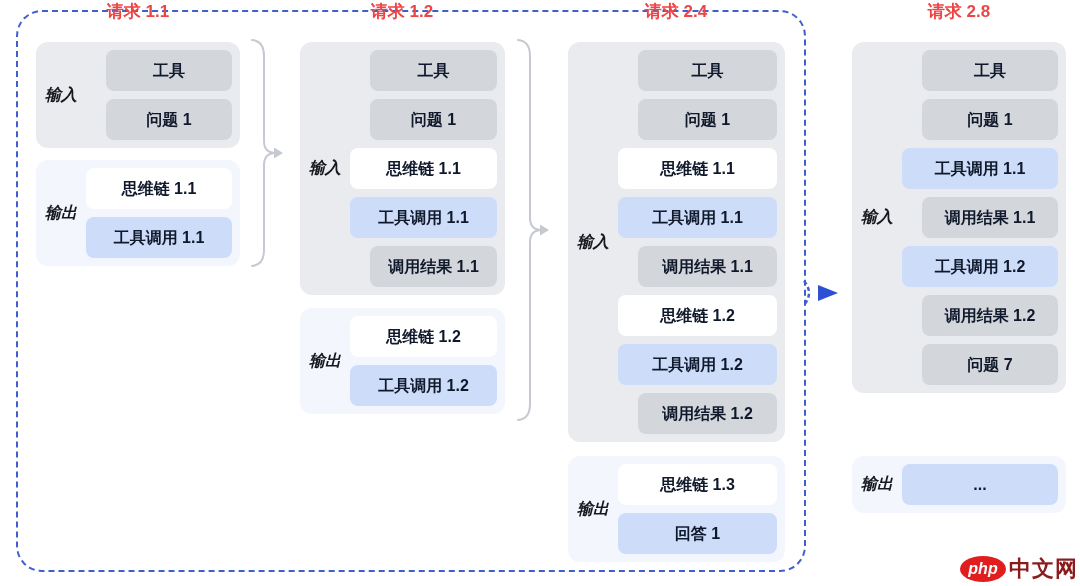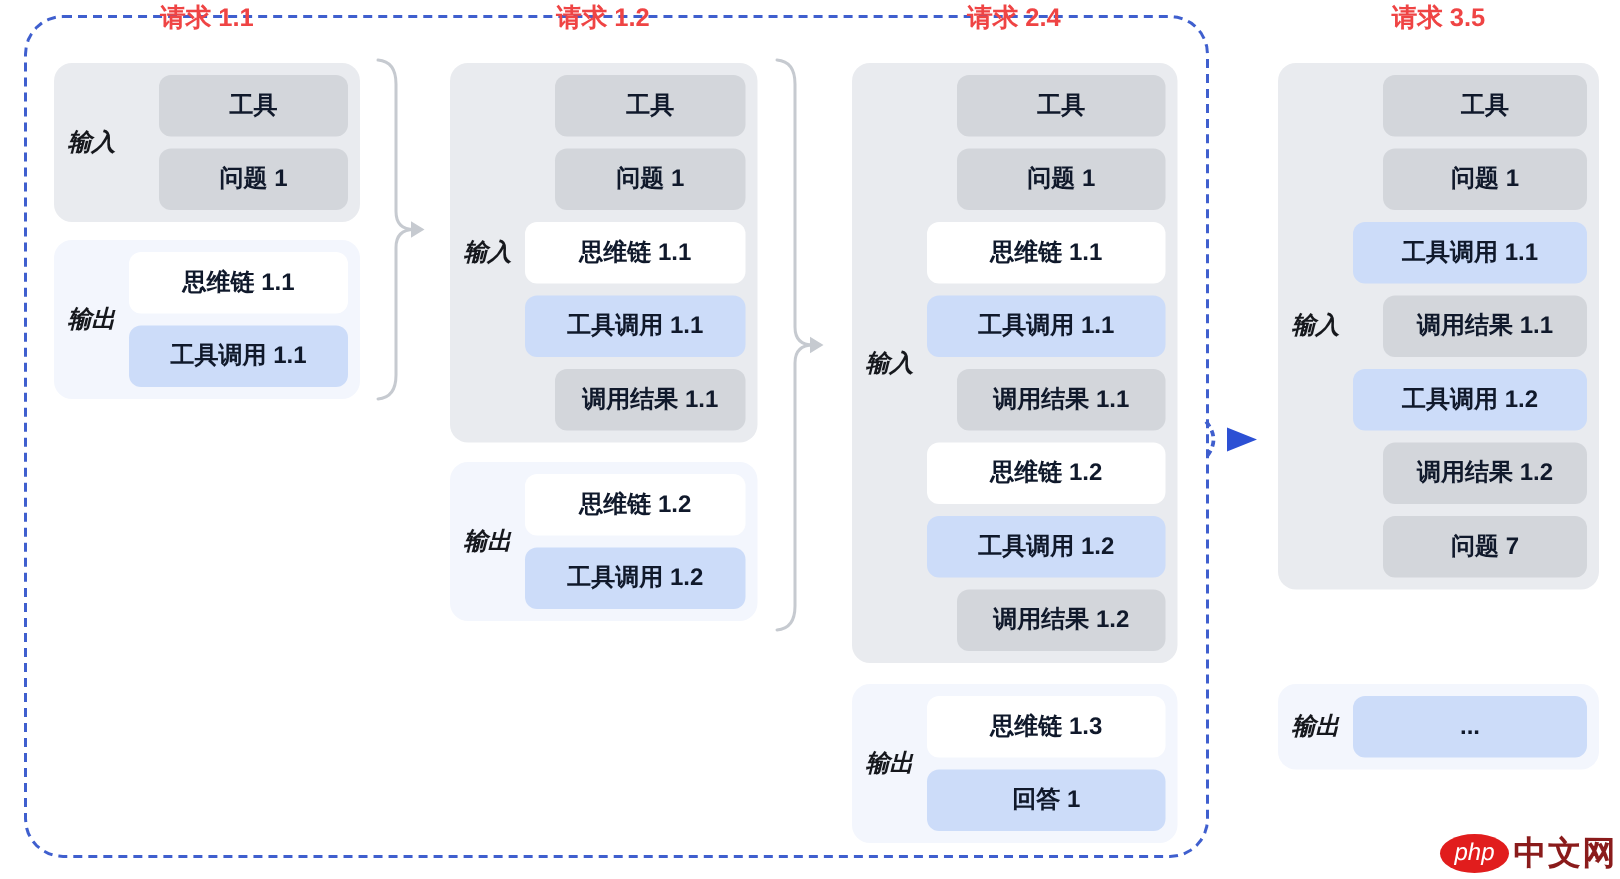--- a/index.html
+++ b/index.html
@@ -34,36 +34,36 @@
   .box[data-variant="gray"]{background:#d3d6db;margin-left:20px;}
   .box[data-variant="blue"]{background:#ffffff;}
   .box[data-variant="lightblue"]{background:#ccdcf9;}
   .bracket{position:absolute;}
   .jump-arrow{position:absolute;left:800px;top:278px;}
   .watermark{
     position:absolute;right:2px;bottom:2px;display:flex;align-items:center;gap:3px;
   }
   .wm-badge{
     width:46px;height:26px;border-radius:50%;background:#e11d1d;
-    color:#fff;font-style:italic;font-weight:400;font-size:16px;
+    color:#fff;font-style:italic;font-weight:700;font-size:16px;
     line-height:26px;text-align:center;
   }
   .wm-site{font-size:22px;font-weight:800;color:#8a1b1b;letter-spacing:1px;text-align:right;}
 </style>
 </head>
 <body>
 
 <div class="canvas">
 
   <div class="boundary"></div>
 
   <div class="col-title" style="left:38px;">请求 1.1</div>
   <div class="col-title" style="left:302px;text-align:center;">请求 1.2</div>
   <div class="col-title" style="left:576px;">请求 2.4</div>
-  <div class="col-title" style="left:859px;">请求 3.5</div>
+  <div class="col-title" style="left:859px;">请求 2.8</div>
 
   <div class="panel input" style="left:36px;top:42px;width:204px;">
     <div class="panel-label">输入</div>
     <div class="stack">
       <div class="box" data-variant="gray">工具</div>
       <div class="box" data-variant="gray">问题 1</div>
     </div>
   </div>
   <div class="panel output" style="left:36px;top:160px;width:204px;">
     <div class="panel-label">输出</div>

